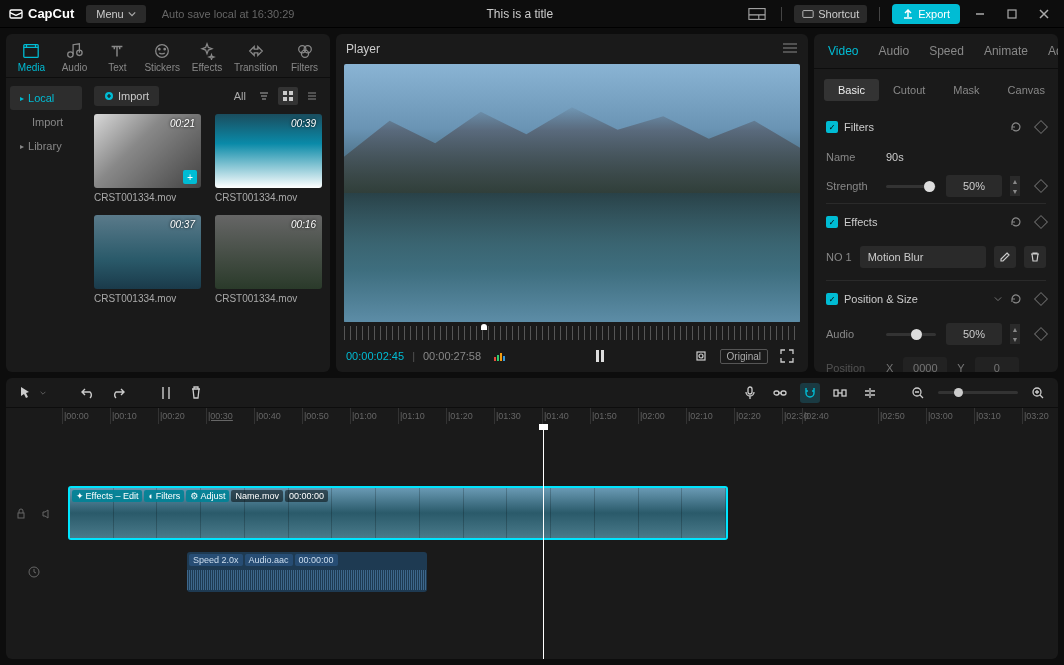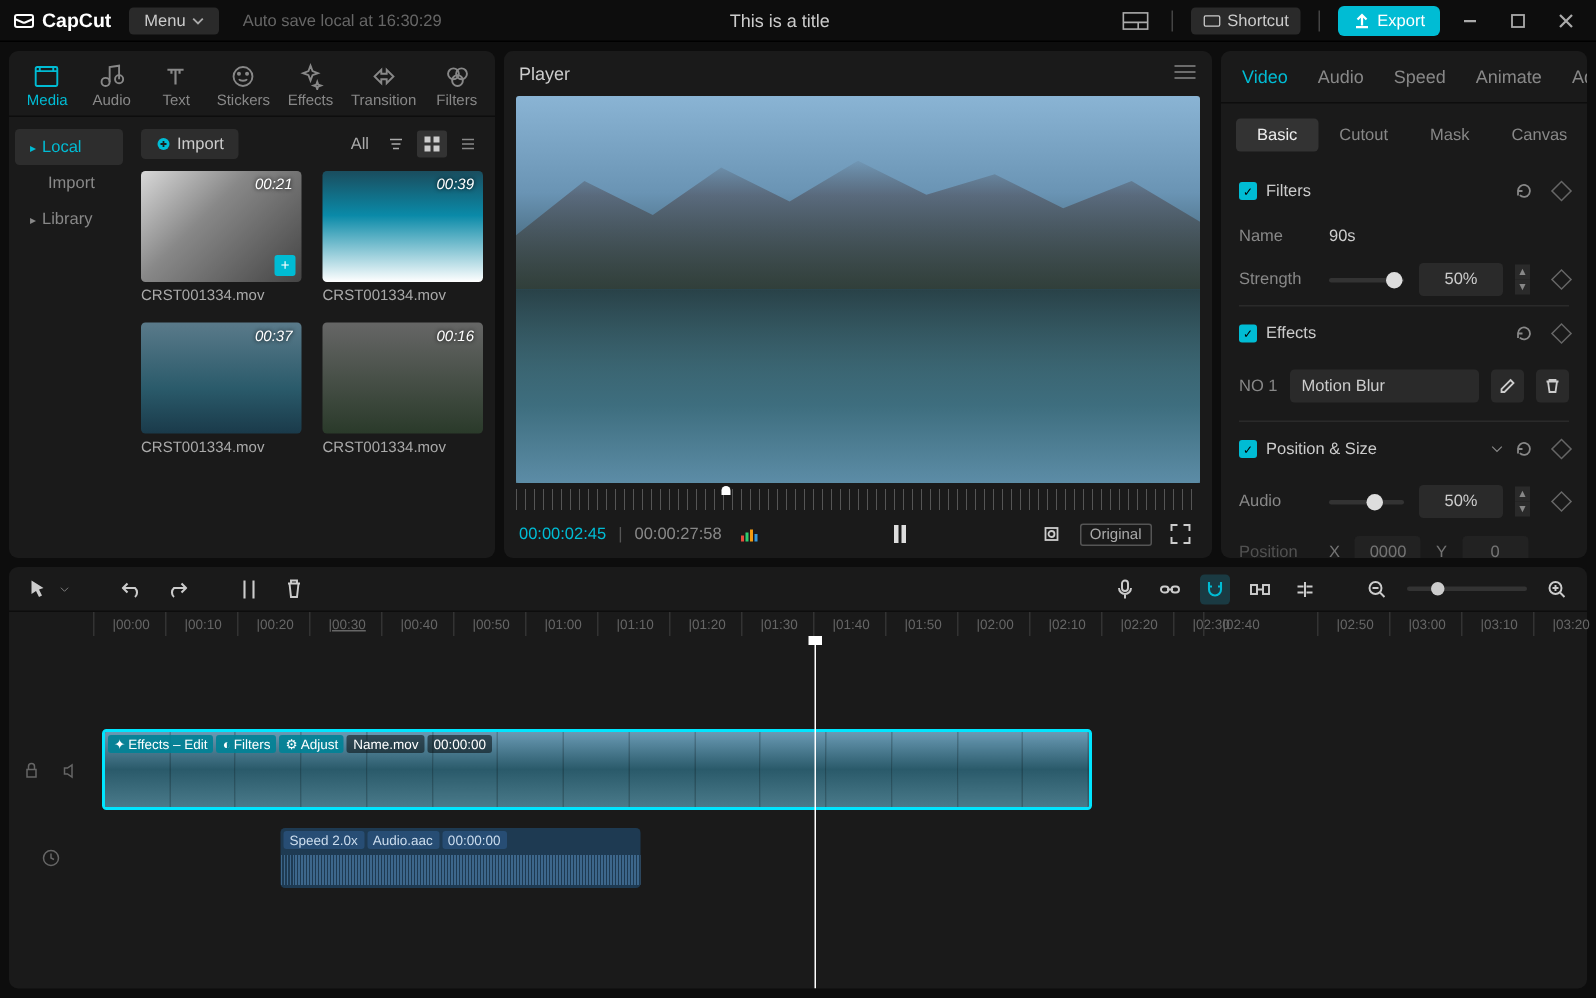--- a/index.html
+++ b/index.html
@@ -111,21 +111,21 @@
 
 .bottom { height: 281px; background: #1a1a1a; margin: 0 6px 6px; border-radius: 6px; display: flex; flex-direction: column; }
 .timeline-toolbar { height: 30px; display: flex; align-items: center; padding: 0 10px; gap: 10px; border-bottom: 1px solid #0d0d0d; }
 .tt-btn { width: 20px; height: 20px; display: flex; align-items: center; justify-content: center; cursor: pointer; color: #aaa; }
 .tt-btn.active { color: #00bcd4; background: #1a3a42; border-radius: 3px; }
 .tt-spacer { flex: 1; }
 .zoom-slider { width: 80px; height: 3px; background: #333; border-radius: 2px; position: relative; }
 .zoom-thumb { position: absolute; left: 20%; top: -3px; width: 9px; height: 9px; background: #ccc; border-radius: 50%; }
 
 .timeline-ruler { height: 16px; background: #1a1a1a; position: relative; font-size: 9px; color: #666; }
-.ruler-tick { position: absolute; top: 0; border-left: 1px solid #333; padding-left: 12px; height: 100%; display: flex; align-items: center; }
+.ruler-tick { position: absolute; top: 0; border-left: 1px solid #333; padding-left: 1px; height: 100%; display: flex; align-items: center; }
 
 .tracks { flex: 1; position: relative; overflow: hidden; }
 .track-row { display: flex; align-items: center; height: 56px; }
 .track-head { width: 56px; display: flex; align-items: center; justify-content: center; gap: 6px; color: #666; }
 .track-body { flex: 1; position: relative; height: 100%; }
 
 .video-clip { position: absolute; left: 6px; top: 0; width: 660px; height: 54px; border: 2px solid #00e5ff; border-radius: 3px; background: linear-gradient(90deg, #2a5a6a, #3a6a7a); overflow: hidden; }
 .clip-tags { position: absolute; top: 2px; left: 2px; display: flex; gap: 2px; z-index: 2; }
 .clip-tag { background: rgba(0,130,150,.9); color: #fff; font-size: 9px; padding: 1px 4px; border-radius: 2px; display: flex; align-items: center; gap: 2px; }
 .clip-frames { position: absolute; inset: 0; display: flex; }

